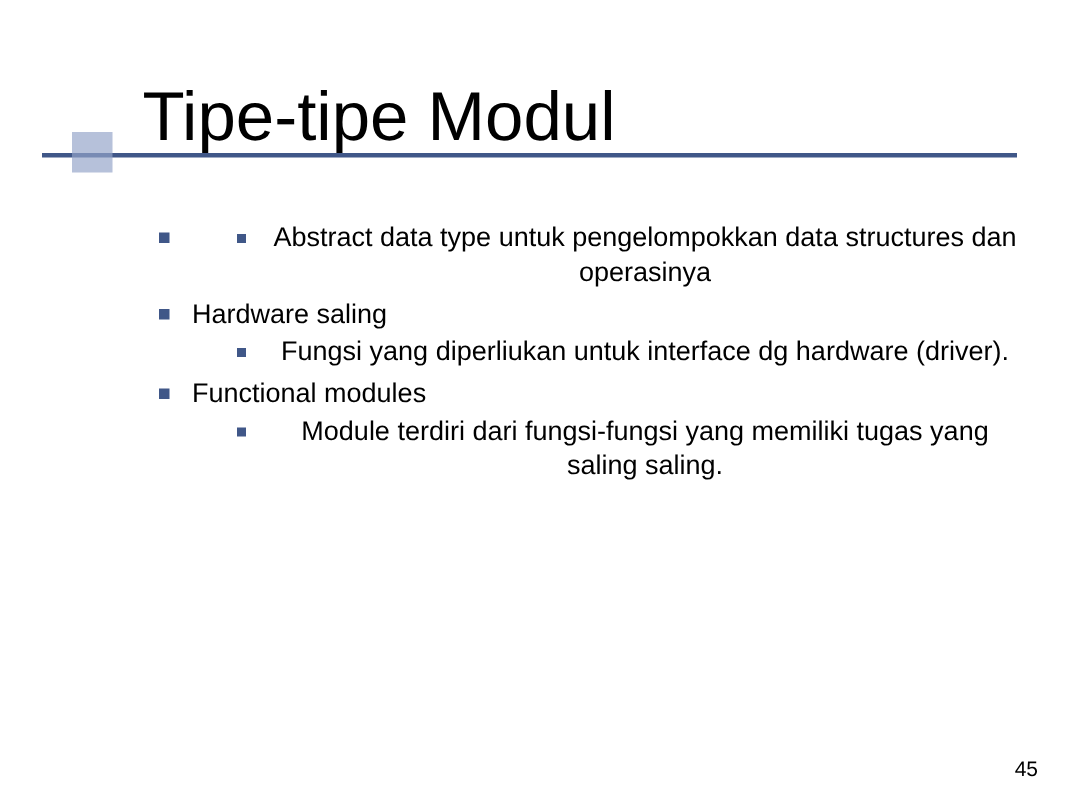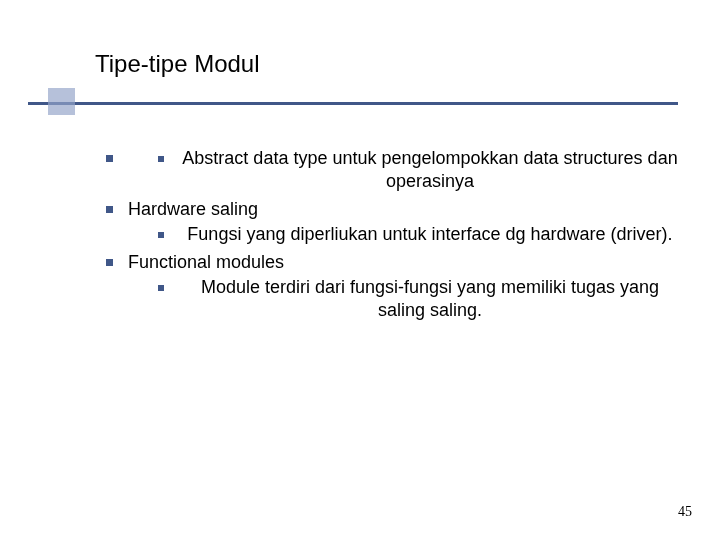--- a/index.html
+++ b/index.html
@@ -12,21 +12,21 @@
     position: relative;
     overflow: hidden;
   }
   .title-area {
     position: absolute;
     top: 50px;
     left: 95px;
   }
   .title-text {
     font-family: Verdana, Geneva, sans-serif;
-    font-size: 24px;
+    font-size: 46px;
     color: #000000;
     font-weight: 400;
   }
   .deco-line {
     position: absolute;
     top: 102px;
     left: 28px;
     width: 650px;
     height: 3px;
     background: #405788;
@@ -90,21 +90,20 @@
     width: 6px;
     height: 6px;
     background: #405788;
   }
   .page-number {
     position: absolute;
     bottom: 20px;
     right: 28px;
     font-size: 14px;
     color: #000;
-    font-family: Liberation Serif, serif;
   }
 </style>
 </head>
 <body>
 
 <div class="title-area">
   <span class="title-text">Tipe-tipe Modul</span>
 </div>
 <div class="deco-line"></div>
 <div class="deco-box"></div>

